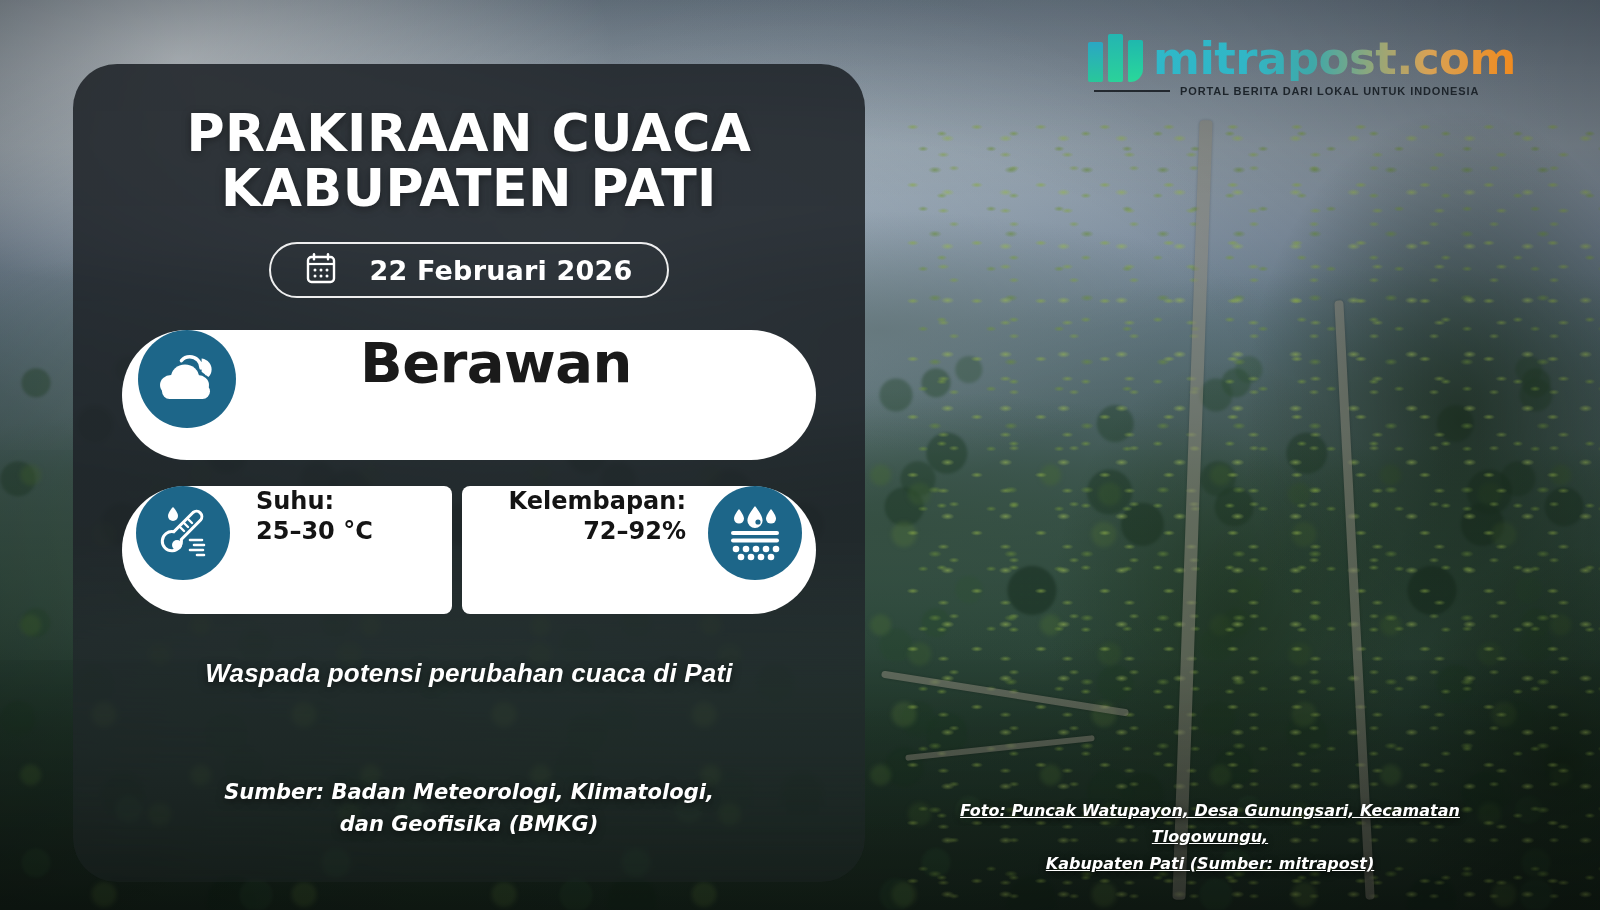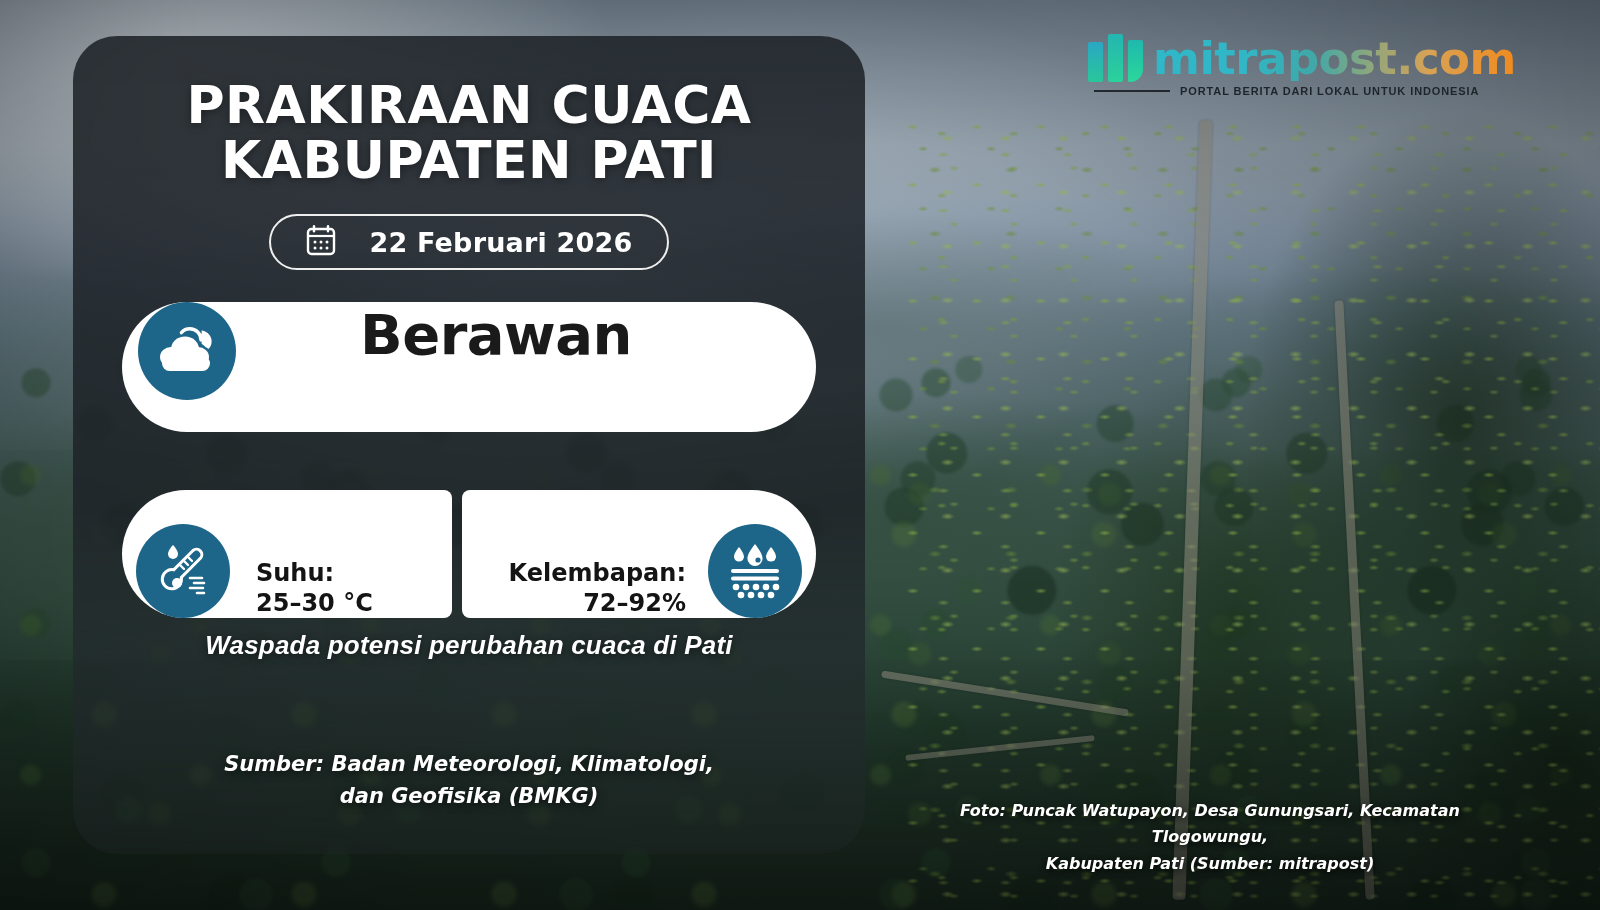--- a/index.html
+++ b/index.html
@@ -125,21 +125,21 @@
     display:flex;align-items:center;gap:10px;margin-top:3px;margin-left:6px;
   }
   .logo-rule{flex:0 0 76px;height:2px;background:rgba(20,25,30,.85);}
   .logo-tag{
     font-size:11px;font-weight:700;letter-spacing:.9px;color:#1d242b;
     white-space:nowrap;
   }
 
   
   .panel{
-    position:absolute;left:73px;top:36px;width:792px;height:818px;
+    position:absolute;left:73px;top:64px;width:792px;height:818px;
     border-radius:44px;
     background:linear-gradient(180deg, rgba(30,35,40,.88) 0%, rgba(30,35,40,.86) 58%, rgba(34,40,44,.58) 84%, rgba(36,42,46,.30) 100%);
     backdrop-filter:blur(2px);
   }
 
   .title{
     margin:42px 0 0 0;text-align:center;color:#fff;
     font-size:52px;font-weight:800;line-height:1.06;letter-spacing:.5px;
     text-shadow:0 2px 10px rgba(0,0,0,.4);
     font-family:"DejaVu Sans", sans-serif;
@@ -176,21 +176,21 @@
     font-family:"DejaVu Sans", sans-serif;
   }
 
   
   .stats{
     margin:26px auto 0 auto;width:694px;height:128px;
     display:flex;gap:10px;
   }
   .stat{
     flex:1;background:#fff;height:100%;
-    display:flex;align-items:flex-end;margin-top:32px;
+    display:flex;align-items:flex-start;
   }
   .stat.left{border-radius:64px 8px 8px 64px;justify-content:flex-start;}
   .stat.right{border-radius:8px 64px 64px 8px;justify-content:flex-end;padding-left:25px;}
   .stat-icon{
     width:94px;height:94px;border-radius:50%;background:#1d6689;
     display:flex;align-items:center;justify-content:center;flex:0 0 94px;
   }
   .stat.left .stat-icon{margin-left:14px;}
   .stat.right .stat-icon{margin-right:14px;}
   .stat-txt{
@@ -213,20 +213,21 @@
     font-family:"DejaVu Sans", sans-serif;
   }
 
   
   .photo-caption{
     position:absolute;left:900px;top:798px;width:620px;
     text-align:center;color:#fff;
     font-size:16px;font-weight:700;font-style:italic;line-height:1.65;
     text-shadow:0 2px 7px rgba(0,0,0,.85);
     font-family:"DejaVu Sans", sans-serif;
+    text-decoration:underline;
   }
 </style>
 </head>
 <body>
 
 <div id="stage">
 
   <div class="bg-base"></div>
   <div class="bg-haze"></div>
   <div class="ridge ridge1"></div>

